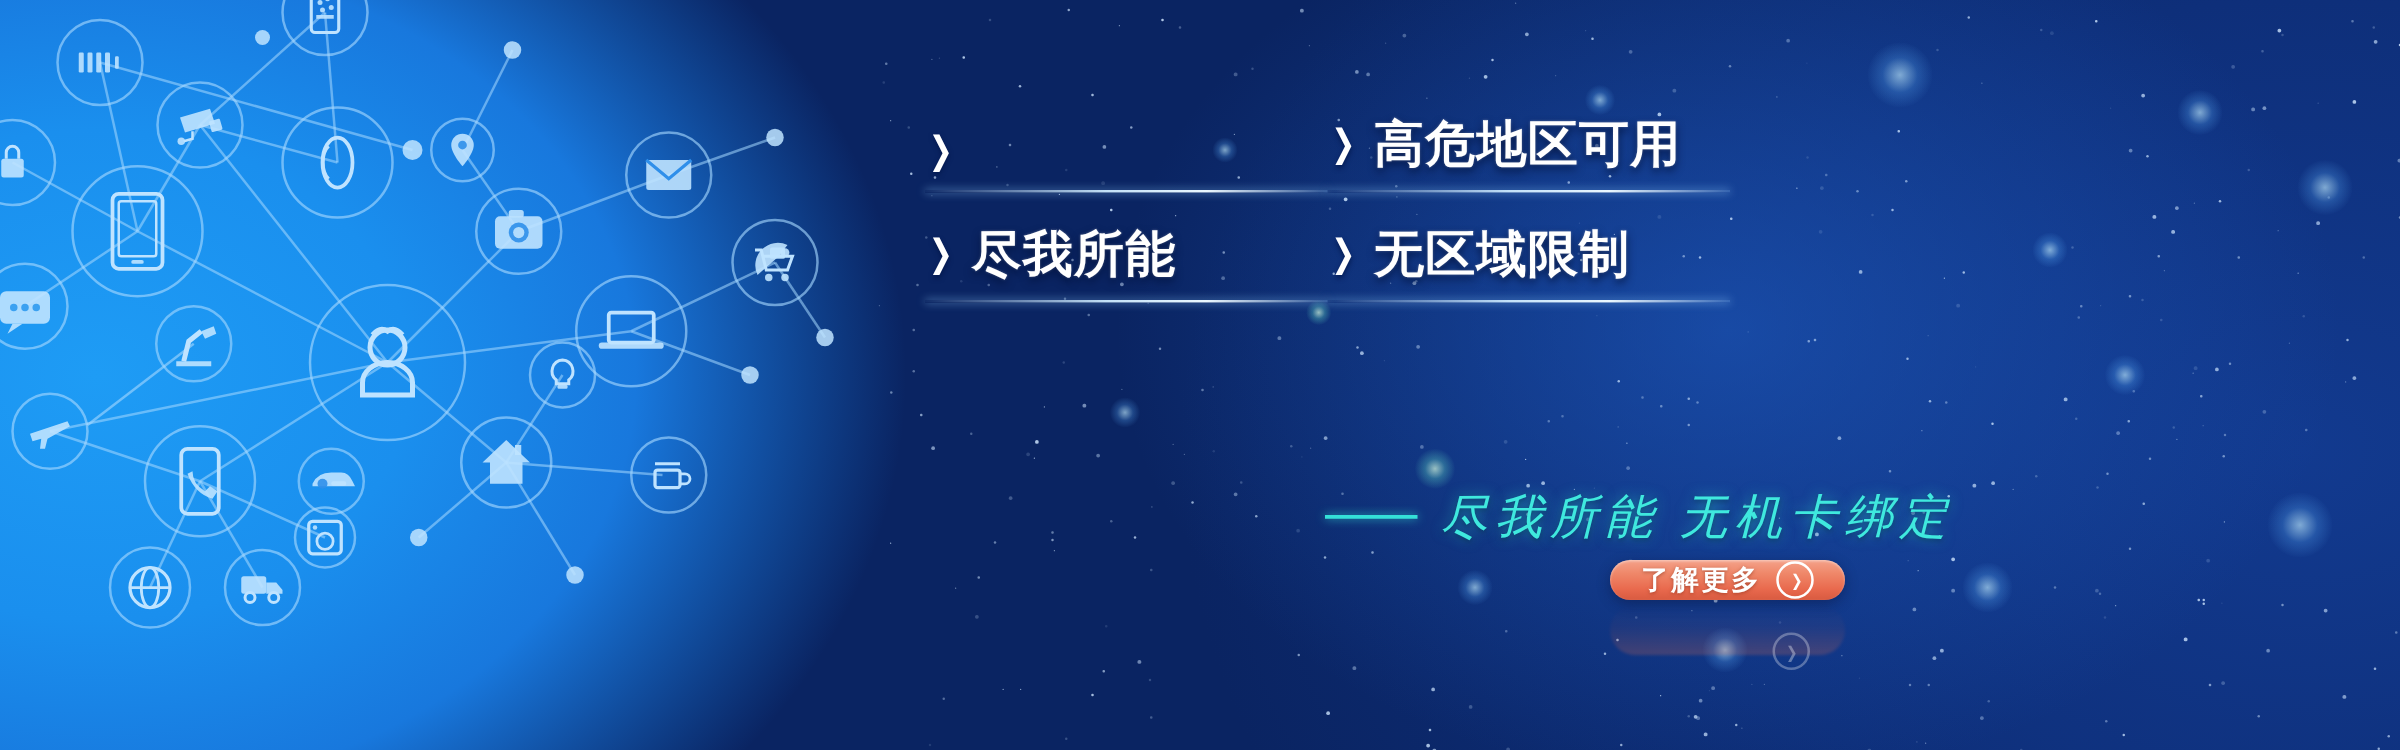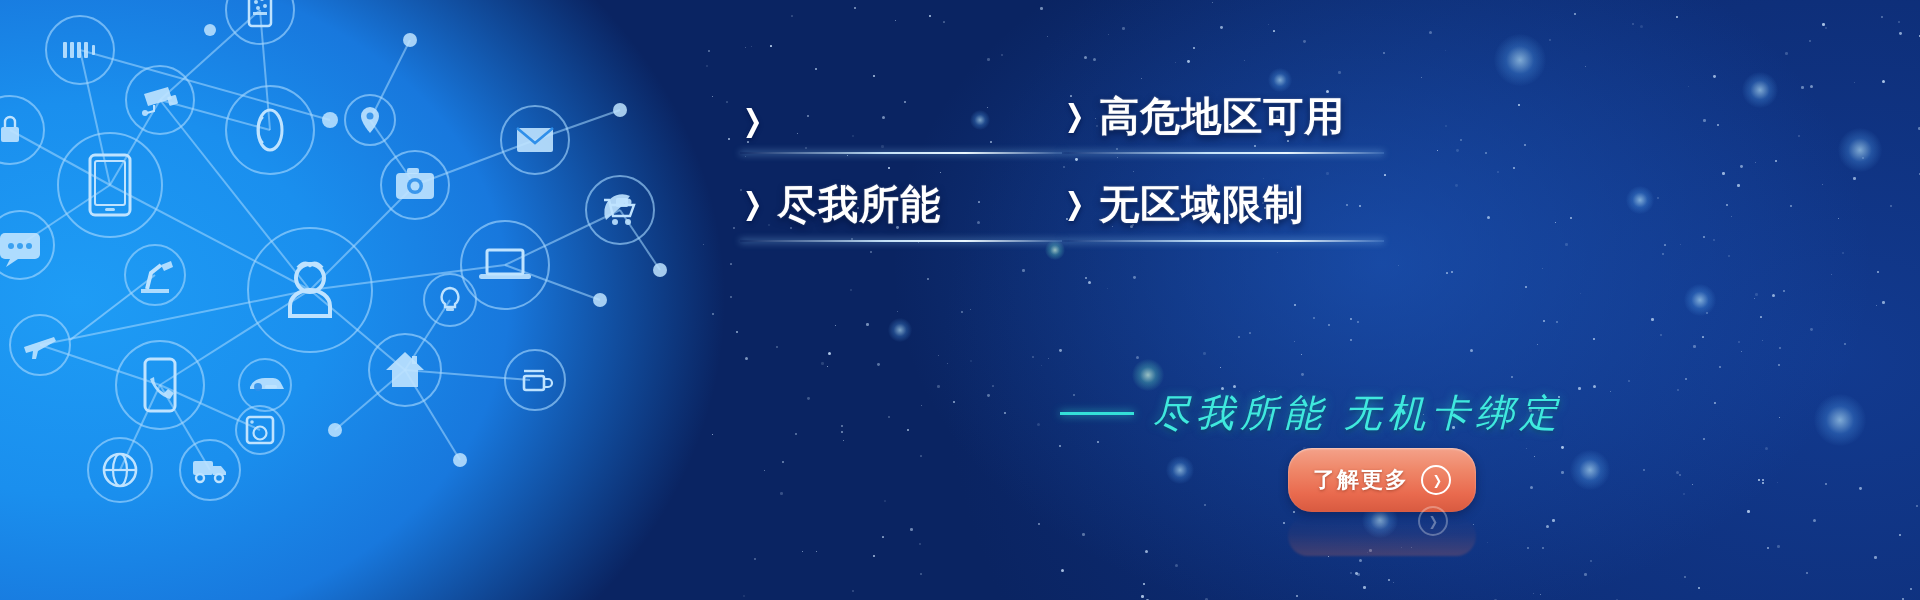--- a/index.html
+++ b/index.html
@@ -50,21 +50,21 @@
   
   .tagline{position:absolute;left:320px;top:292px;display:flex;align-items:center;white-space:nowrap;}
   .dash{width:74px;height:3px;background:#34e0d8;margin-right:18px;
         box-shadow:0 0 8px rgba(52,224,216,.8);}
   .tag-text{font-family:"Liberation Serif","DejaVu Serif",serif;
             font-size:38px;color:#3fe9de;letter-spacing:6px;font-style:italic;
             text-shadow:0 0 10px rgba(50,220,215,.55),0 2px 4px rgba(0,30,60,.6);}
 
   
   .cta-wrap{position:absolute;left:548px;top:352px;}
-  .cta{position:relative;width:188px;height:64px;border-radius:24px;
+  .cta{position:relative;width:188px;height:32px;border-radius:24px;
        background:linear-gradient(180deg,#f4a28a 0%,#ef8769 34%,#e96a4e 72%,#d85a40 100%);
        box-shadow:0 3px 10px rgba(10,20,60,.45), inset 0 1px 2px rgba(255,255,255,.45);
        display:flex;align-items:center;justify-content:center;cursor:pointer;}
   .cta-label{font-size:22px;color:#ffffff;letter-spacing:2px;font-weight:600;
              text-shadow:0 1px 3px rgba(120,40,20,.55);}
   .cta-arrow{margin-left:12px;width:26px;height:26px;border-radius:50%;
              border:2px solid #ffffff;display:flex;align-items:center;justify-content:center;}
   .cta-arrow span{font-size:13px;color:#ffffff;line-height:1;transform:translateX(1px) scaleX(.85);font-weight:bold;}
   .cta-reflect{margin-top:4px;width:188px;height:40px;border-radius:24px;opacity:.28;
        background:linear-gradient(180deg,rgba(232,110,80,.85) 0%, rgba(210,95,70,.25) 55%, rgba(180,80,60,0) 100%);

